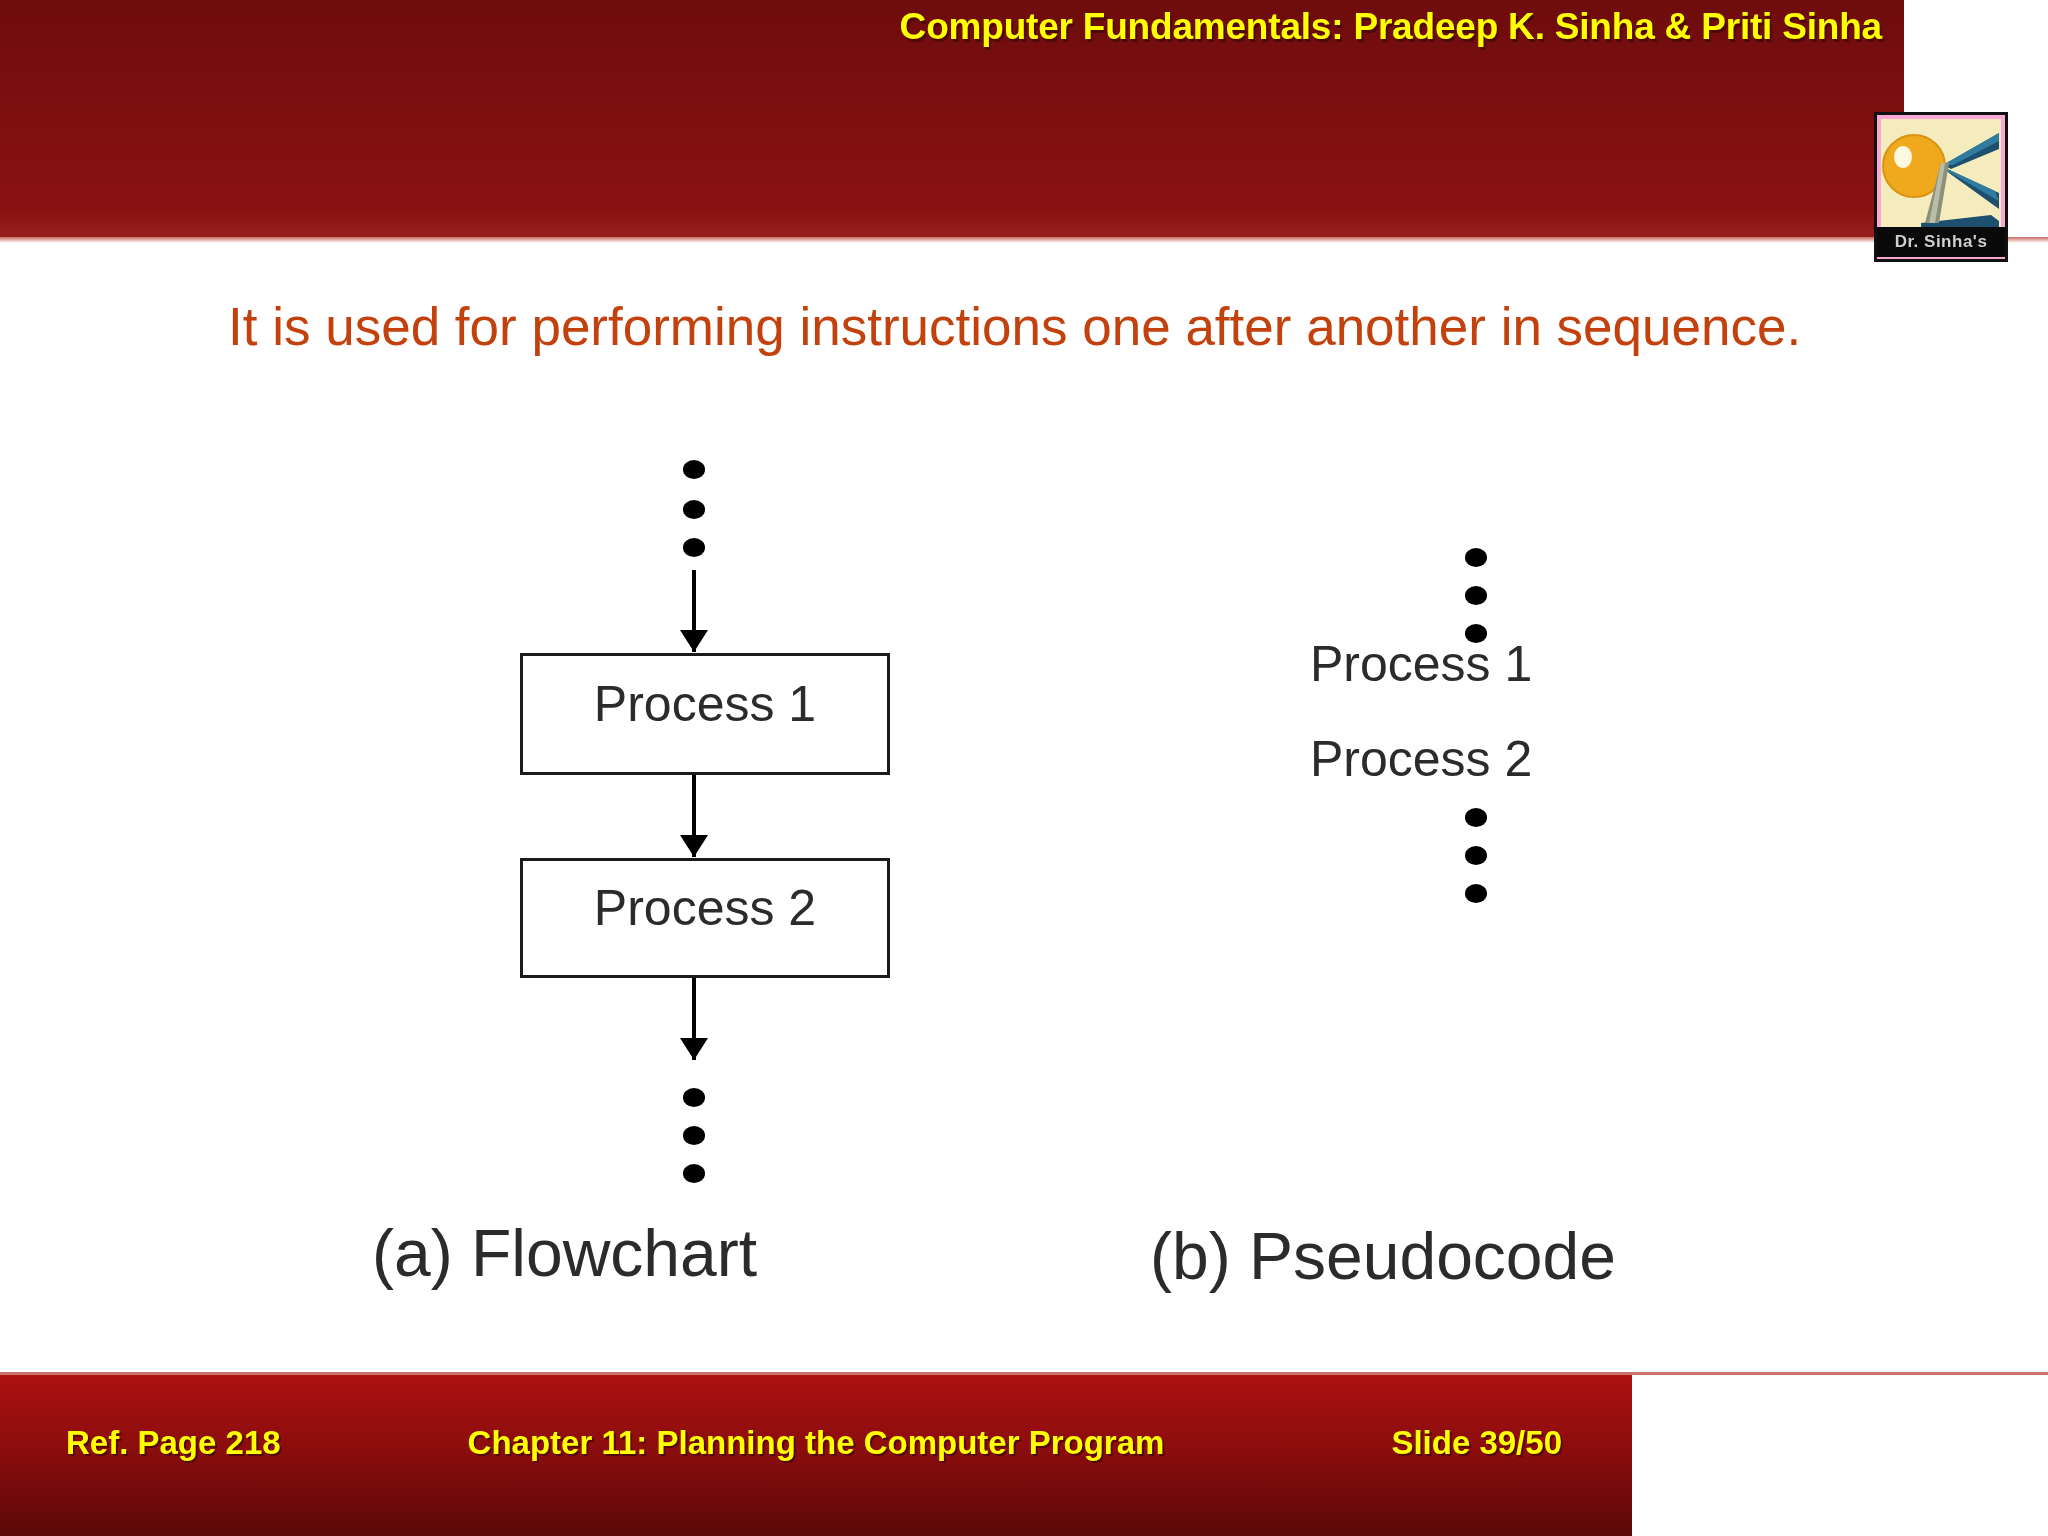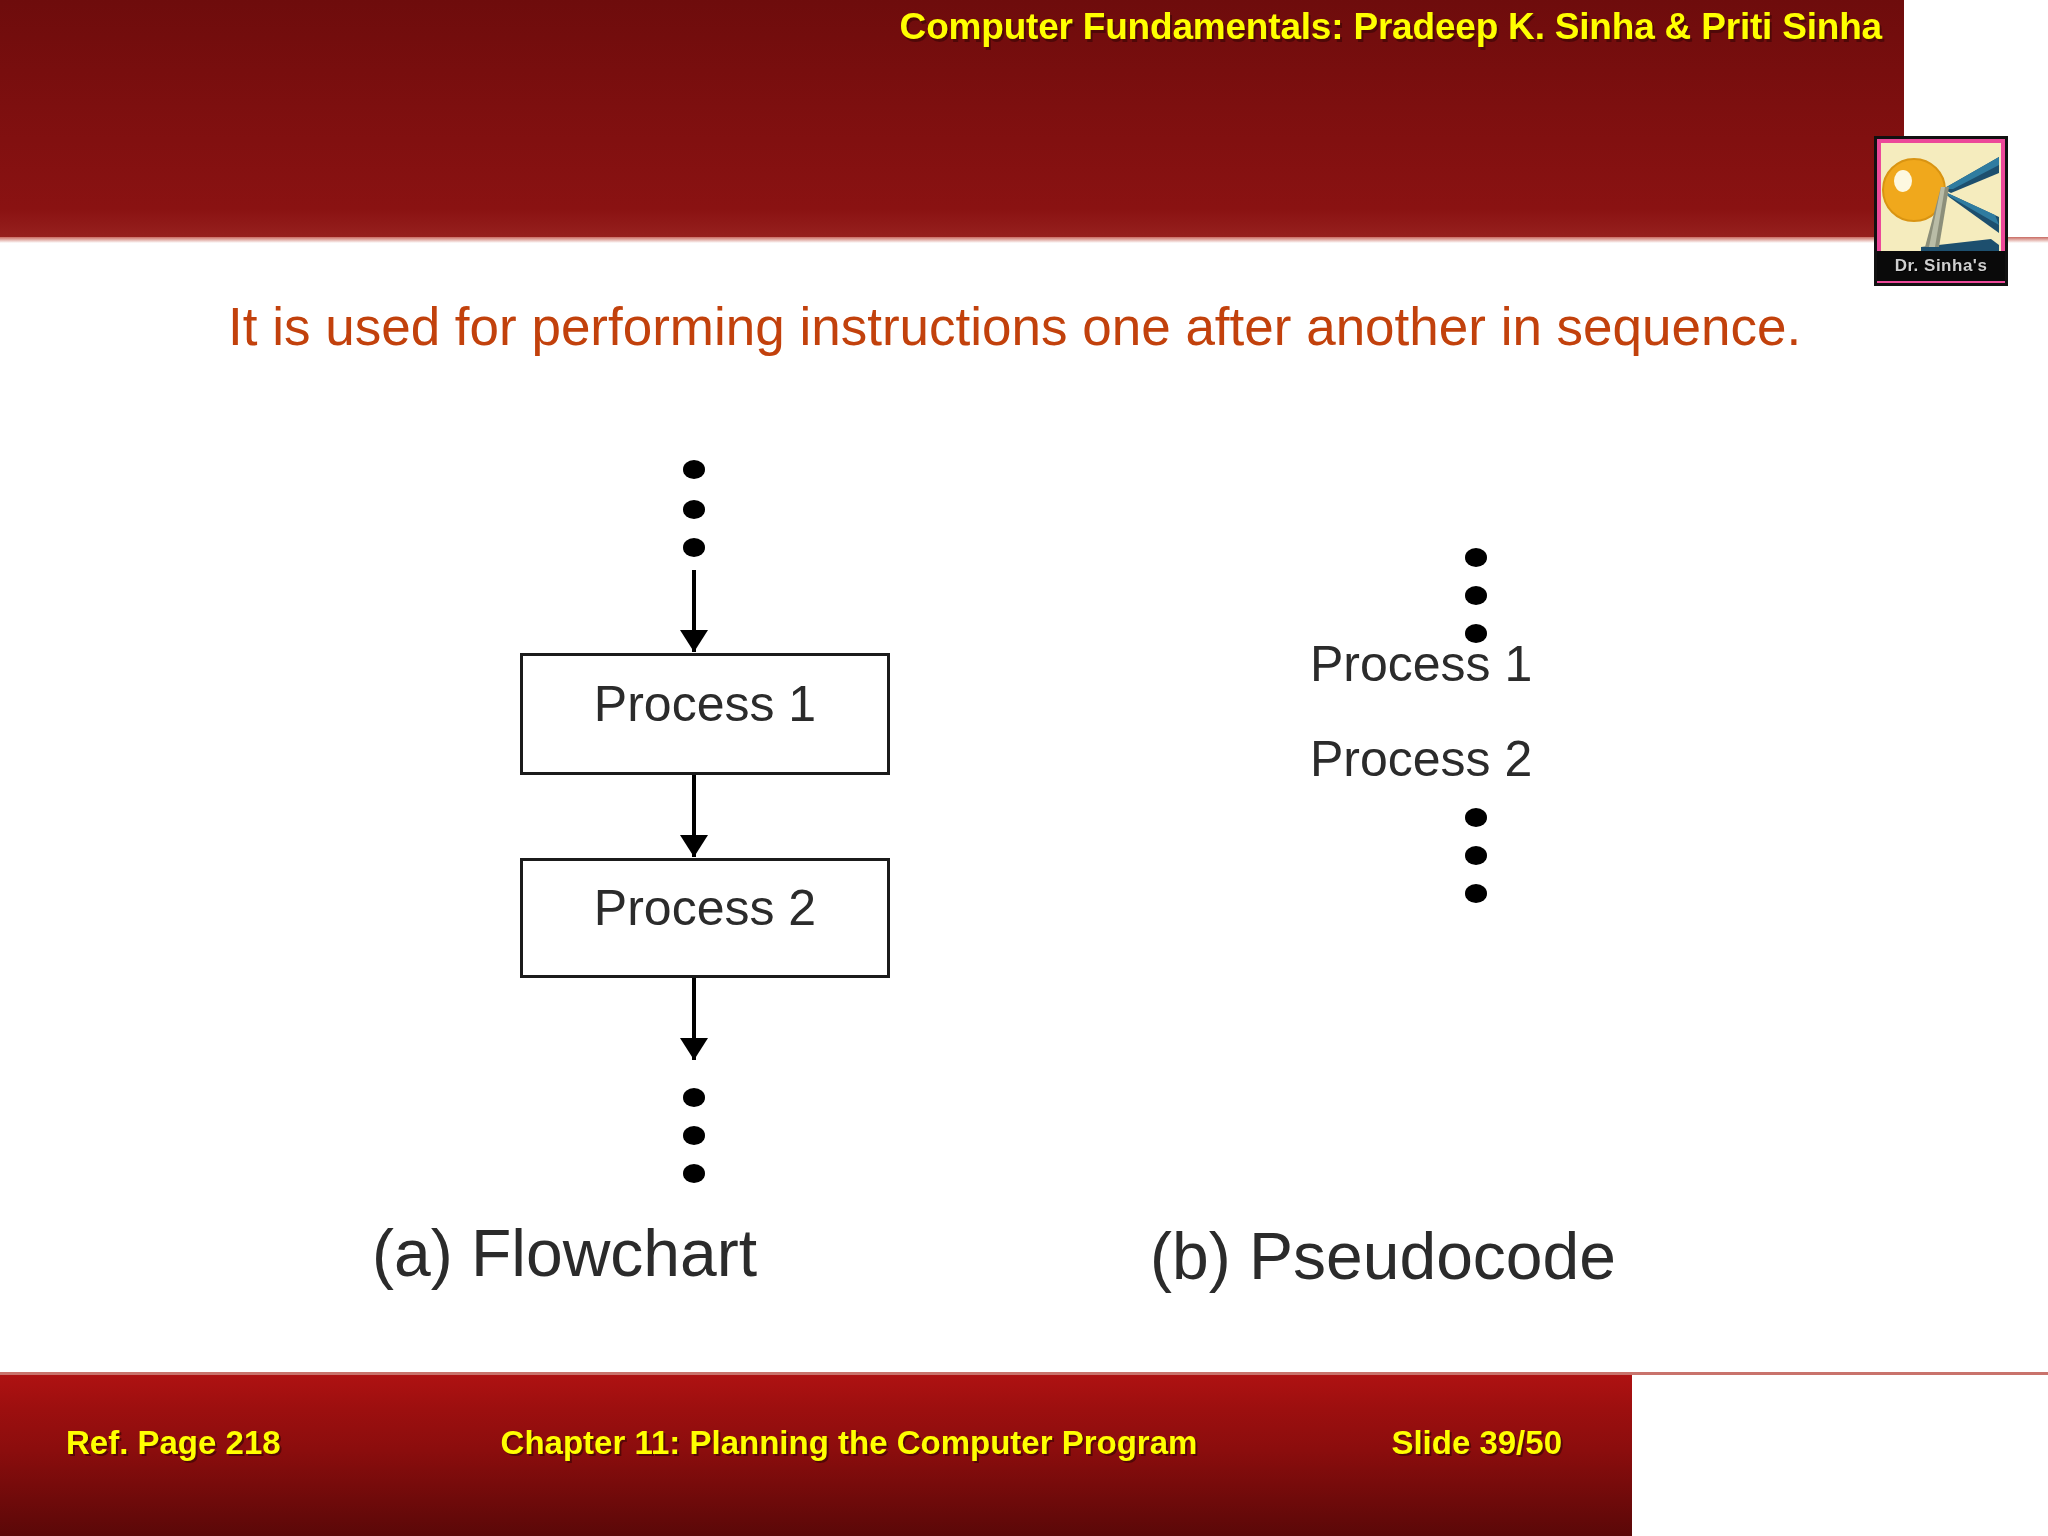--- a/index.html
+++ b/index.html
@@ -61,23 +61,22 @@
   }
 
   
   .logo {
     position: absolute;
     left: 1874px;
     top: 112px;
     width: 134px;
     height: 150px;
     border: 3px solid #111111;
-    background: #ec4899;
+    background: #f9a8d4;
     box-sizing: border-box;
-    margin-top: 24px;
   }
   .logo-art {
     position: absolute;
     left: 4px; top: 4px;
     width: 120px; height: 108px;
     background: linear-gradient(135deg, #fbf6d0 0%, #f2e7a8 60%, #e8d88c 100%);
     overflow: hidden;
   }
   .logo-caption {
     position: absolute;
@@ -180,21 +179,21 @@
   .footer-text {
     position: absolute;
     top: 52px;
     font-size: 33px;
     font-weight: bold;
     color: #ffff00;
     white-space: nowrap;
     text-shadow: 2px 2px 0 rgba(40,3,3,0.55);
   }
   .footer-left  { left: 66px; }
-  .footer-center{ left: 50%; transform: translateX(-50%); margin-left: 33px; }
+  .footer-center{ left: 50%; transform: translateX(-50%); }
   .footer-right { right: 70px; }
 </style>
 </head>
 <body>
 
 <div class="slide">
 
   <div class="header">
     <div class="header-subtitle">Computer Fundamentals: Pradeep K. Sinha &amp; Priti Sinha</div>
   </div>

